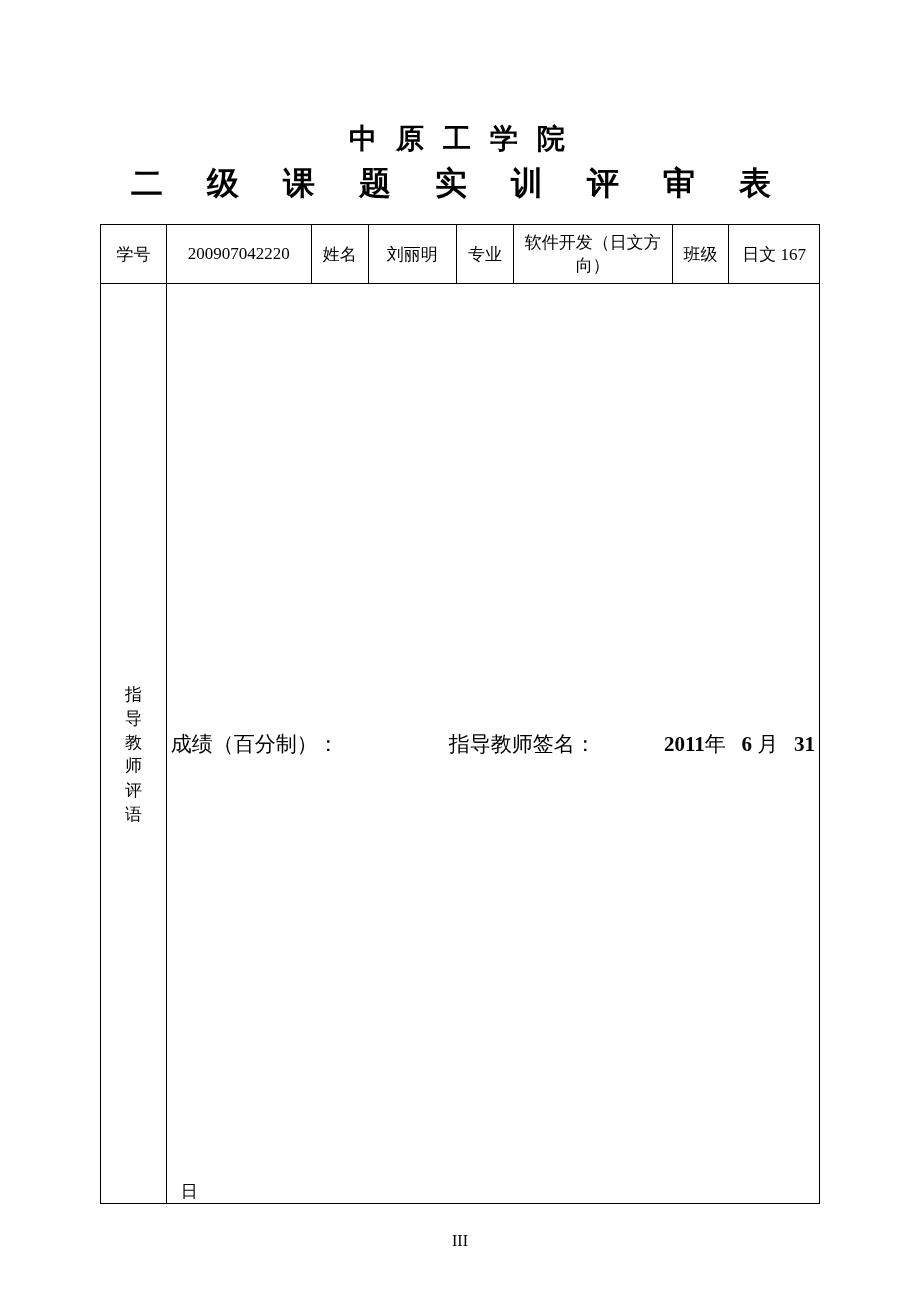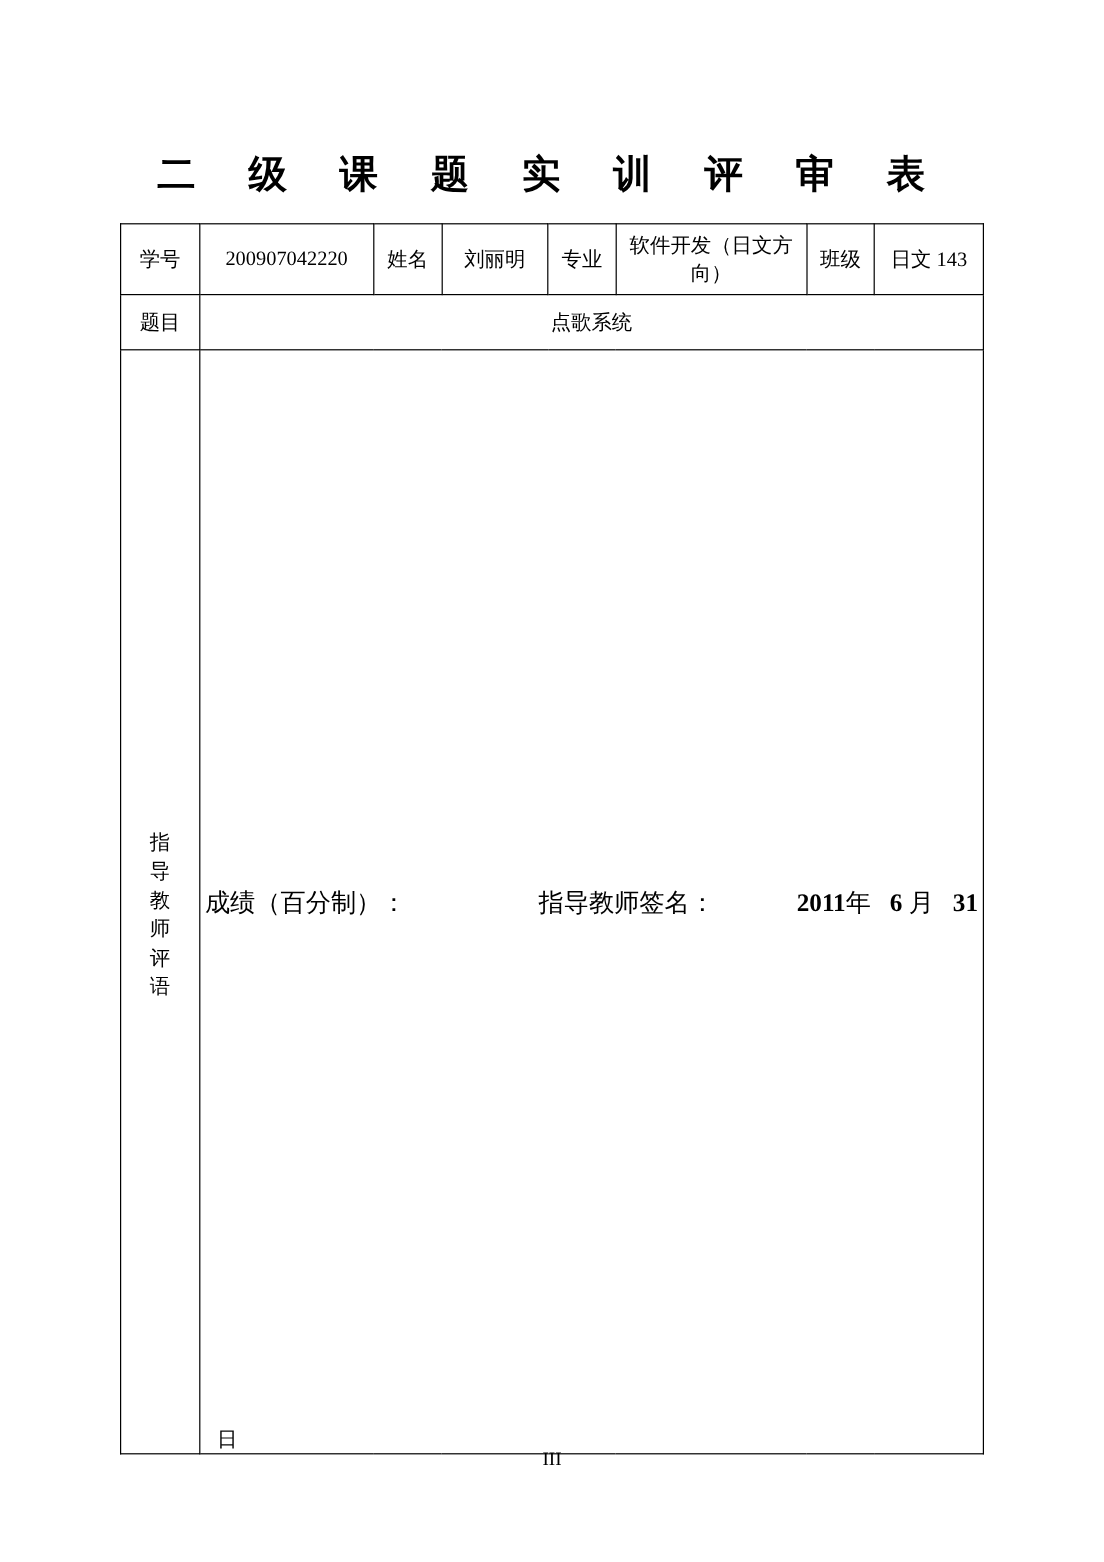--- a/index.html
+++ b/index.html
@@ -79,50 +79,47 @@
     .footer-date { margin-left: auto; flex: 0 0 auto; }
     .footer-date b { font-weight: bold; }
     .footer-day {
       position: absolute;
       left: 14px;
       bottom: 0px;
       font-size: 17px;
     }
     .page-num {
       position: absolute;
-      bottom: 76px;
+      bottom: 52px;
       width: 920px;
       text-align: center;
       font-size: 16px;
       font-family: "Times New Roman", serif;
     }
   </style>
 </head>
 <body>
 
 <div class="page">
   <div class="title-block">
+    <div class="title-line1">中 原 工 学 院</div>
     <div class="title-line2">二 级 课 题 实 训 评 审 表</div>
   </div>
 
   <table class="form">
     <tbody>
         <tr>
       <td class="col-label">学号</td>
       <td class="col-id">200907042220</td>
       <td class="col-name-label">姓名</td>
       <td class="col-name-val">刘丽明</td>
       <td class="col-major-label">专业</td>
       <td class="col-major-val">软件开发（日文方向）</td>
       <td class="col-class-label">班级</td>
-      <td class="col-class-val">日文 143</td>
-    </tr>
-    <tr class="row-topic">
-      <td class="col-label">题目</td>
-      <td colspan="7">点歌系统</td>
+      <td class="col-class-val">日文 167</td>
     </tr>
     <tr>
       <td class="vertical-label">指导教师评语</td>
       <td colspan="7" class="comments-cell">
         <div class="footer-line">
           <span class="footer-score">成绩（百分制）：</span>
           <span class="footer-sign">指导教师签名：</span>
           <span class="footer-date">
             <b>2011</b><span>年</span>&nbsp;&nbsp;&nbsp;<b>6</b> <span>月</span>&nbsp;&nbsp;&nbsp;<b>31</b>
           </span>

